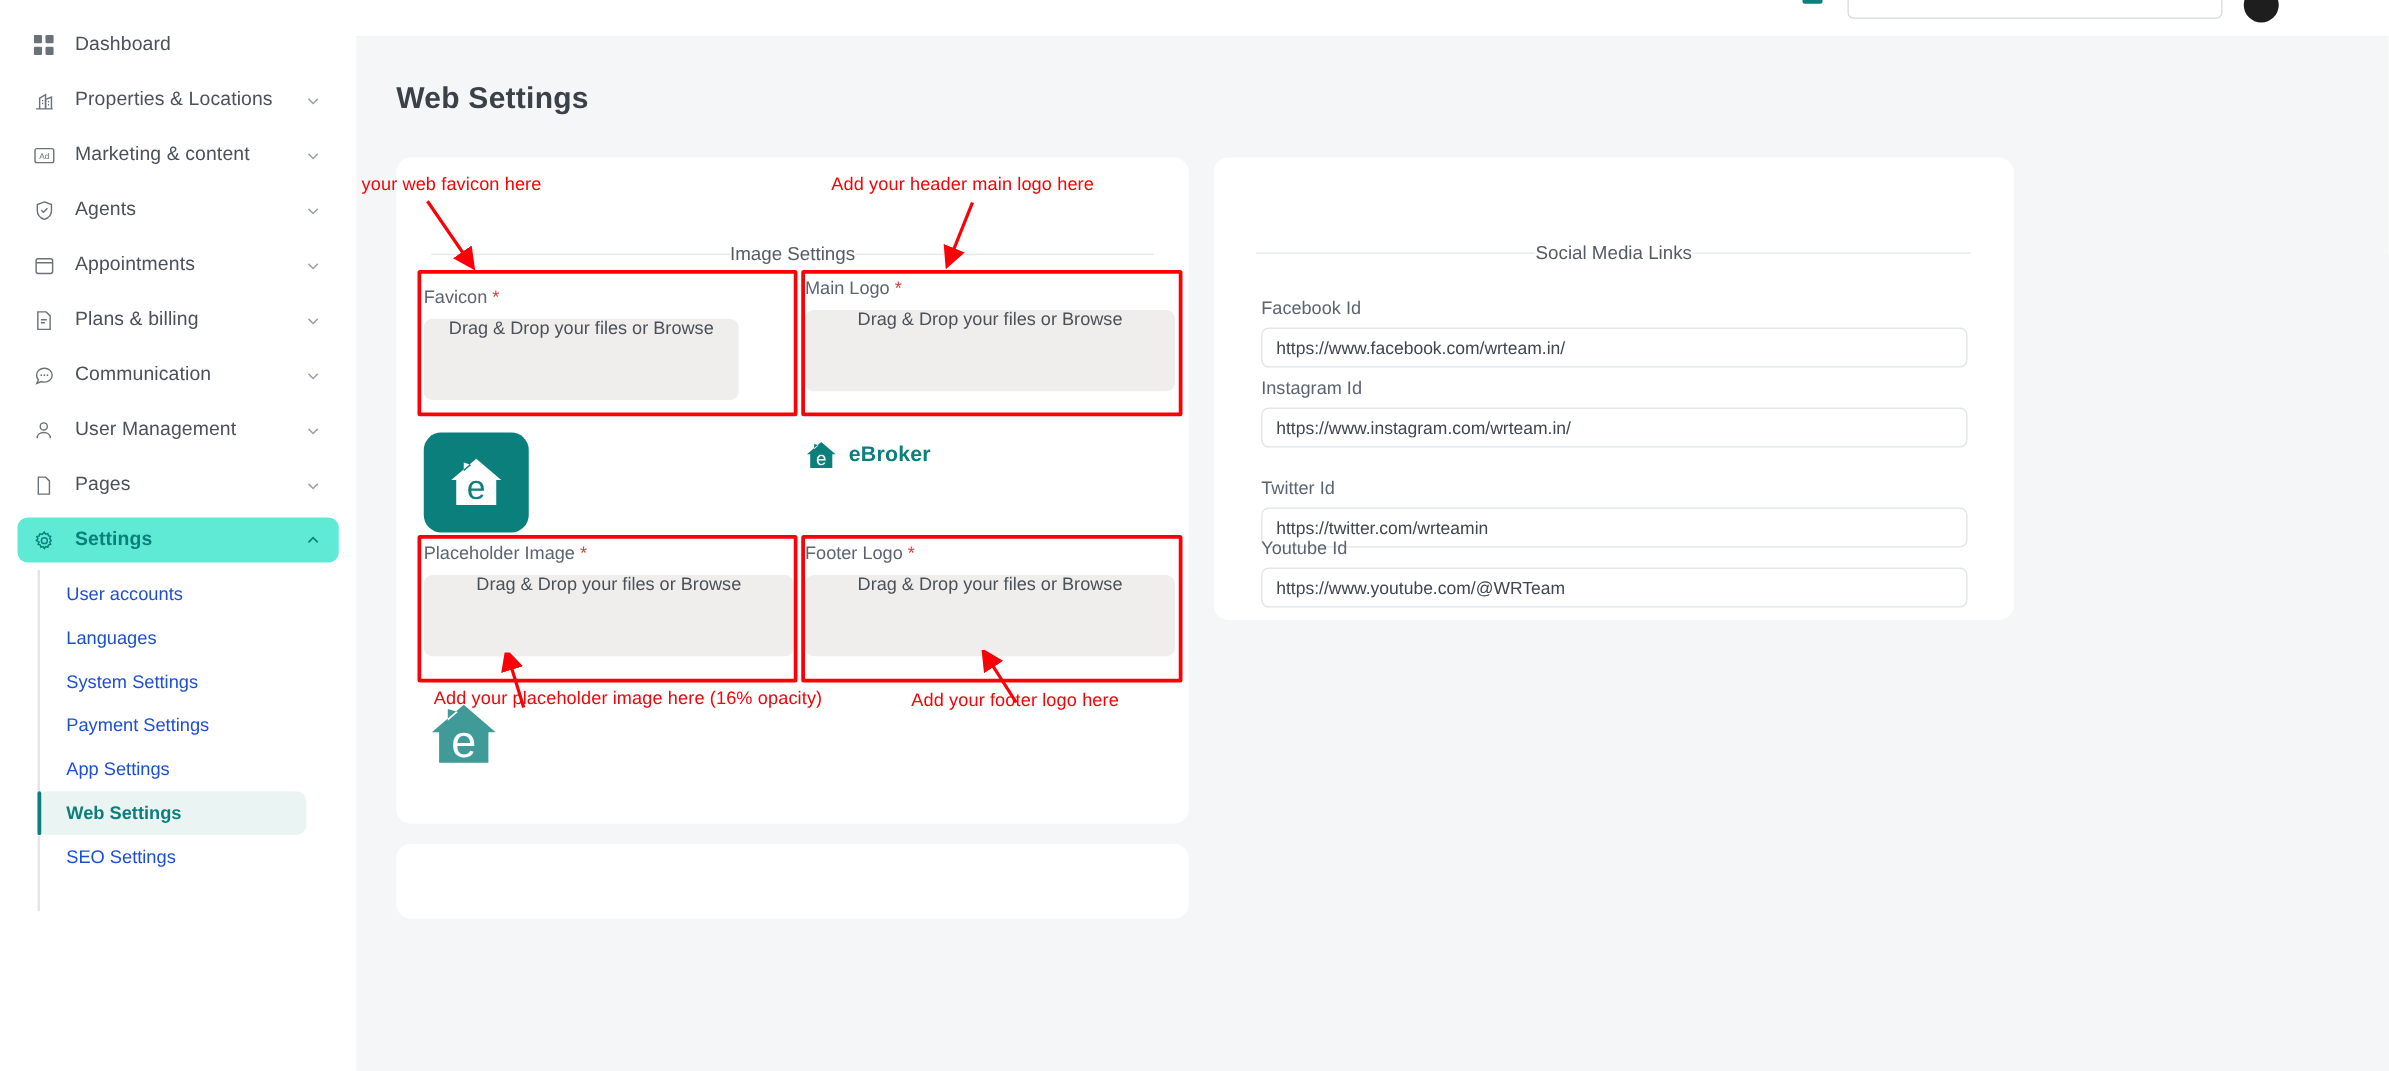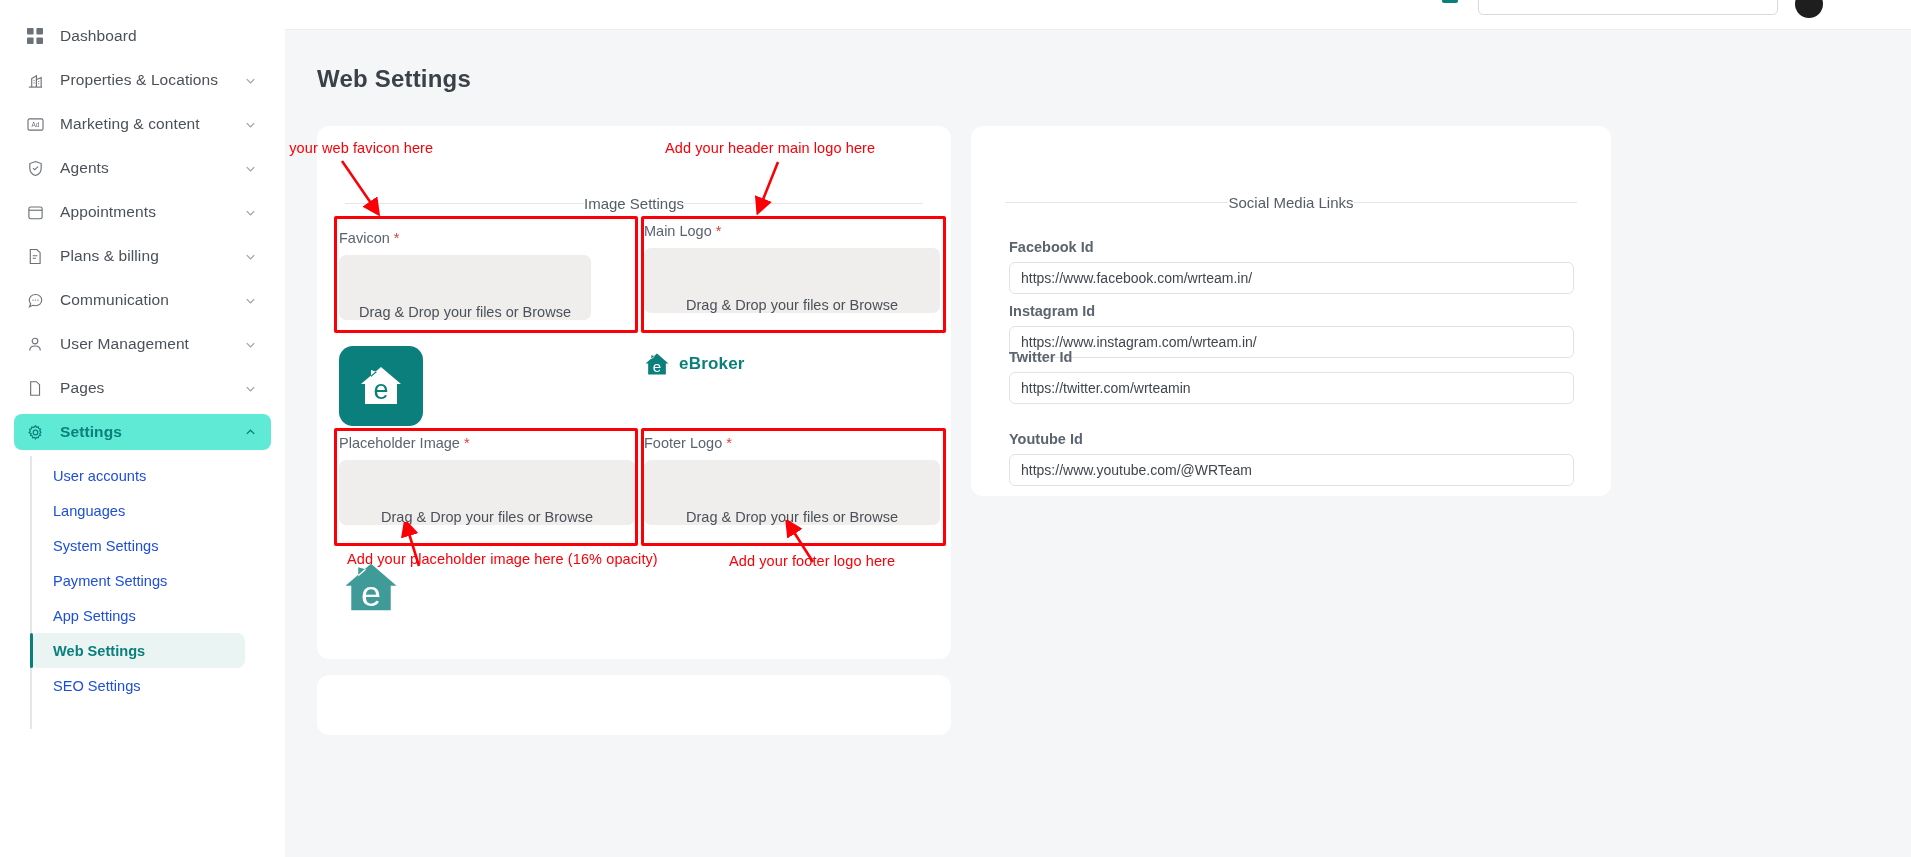--- a/index.html
+++ b/index.html
@@ -120,21 +120,21 @@
   .section-head .txt { font-size: 15px; color: #555c63; white-space: nowrap; }
 
   
   .upload-block { position: absolute; }
   .upload-label {
     font-size: 14.5px; color: #5b6470; margin-bottom: 9px;
   }
   .upload-label .req { color: #e53935; }
   .dropzone {
     height: 65px; border-radius: 7px; background: #efeeed;
-    display: flex; align-items: flex-end; justify-content: center;
+    display: flex; align-items: flex-start; justify-content: center;
     font-size: 14.5px; color: #4b5159; cursor: pointer;
   }
 
   
   .redbox {
     position: absolute; border: 3px solid #fb0007; border-radius: 2px;
     pointer-events: none; z-index: 3;
   }
   .annot {
     position: absolute; color: #fb0007; font-size: 14.5px;
@@ -146,21 +146,21 @@
   .preview { position: absolute; }
   .favicon-tile {
     width: 84px; height: 80px; background: #0b7f7c; border-radius: 14px;
     display: flex; align-items: center; justify-content: center;
   }
   .ebroker-row { display: flex; align-items: center; gap: 9px; }
   .ebroker-text { font-size: 17px; font-weight: 700; color: #0b7f7c; letter-spacing: .2px; }
 
   
   .field { position: absolute; left: 38px; width: 565px; }
-  .field-label { font-size: 14.5px; color: #5b6470; margin-bottom: 7px; font-weight: bold; }
+  .field-label { font-size: 14.5px; color: #5b6470; margin-bottom: 7px; }
   .field-input {
     width: 100%; height: 32px; border: 1px solid #dfe3e7; border-radius: 6px;
     background: #fff; padding: 0 11px;
     font-family: "Liberation Sans", sans-serif;
     font-size: 14px; color: #3f464d;
   }
 </style>
 </head>
 <body>
 
@@ -438,21 +438,21 @@
       <div class="field" style="top:113px;">
         <div class="field-label">Facebook Id</div>
         <input class="field-input" value="https://www.facebook.com/wrteam.in/" style="">
       </div>
 
       <div class="field" style="top:177px;">
         <div class="field-label">Instagram Id</div>
         <input class="field-input" value="https://www.instagram.com/wrteam.in/" style="">
       </div>
 
-      <div class="field" style="top:223px;">
+      <div class="field" style="top:257px;">
         <div class="field-label">Twitter Id</div>
         <input class="field-input" value="https://twitter.com/wrteamin" style="">
       </div>
 
       <div class="field" style="top:305px;">
         <div class="field-label">Youtube Id</div>
         <input class="field-input" value="https://www.youtube.com/@WRTeam" style="">
       </div>
     </section>
 

